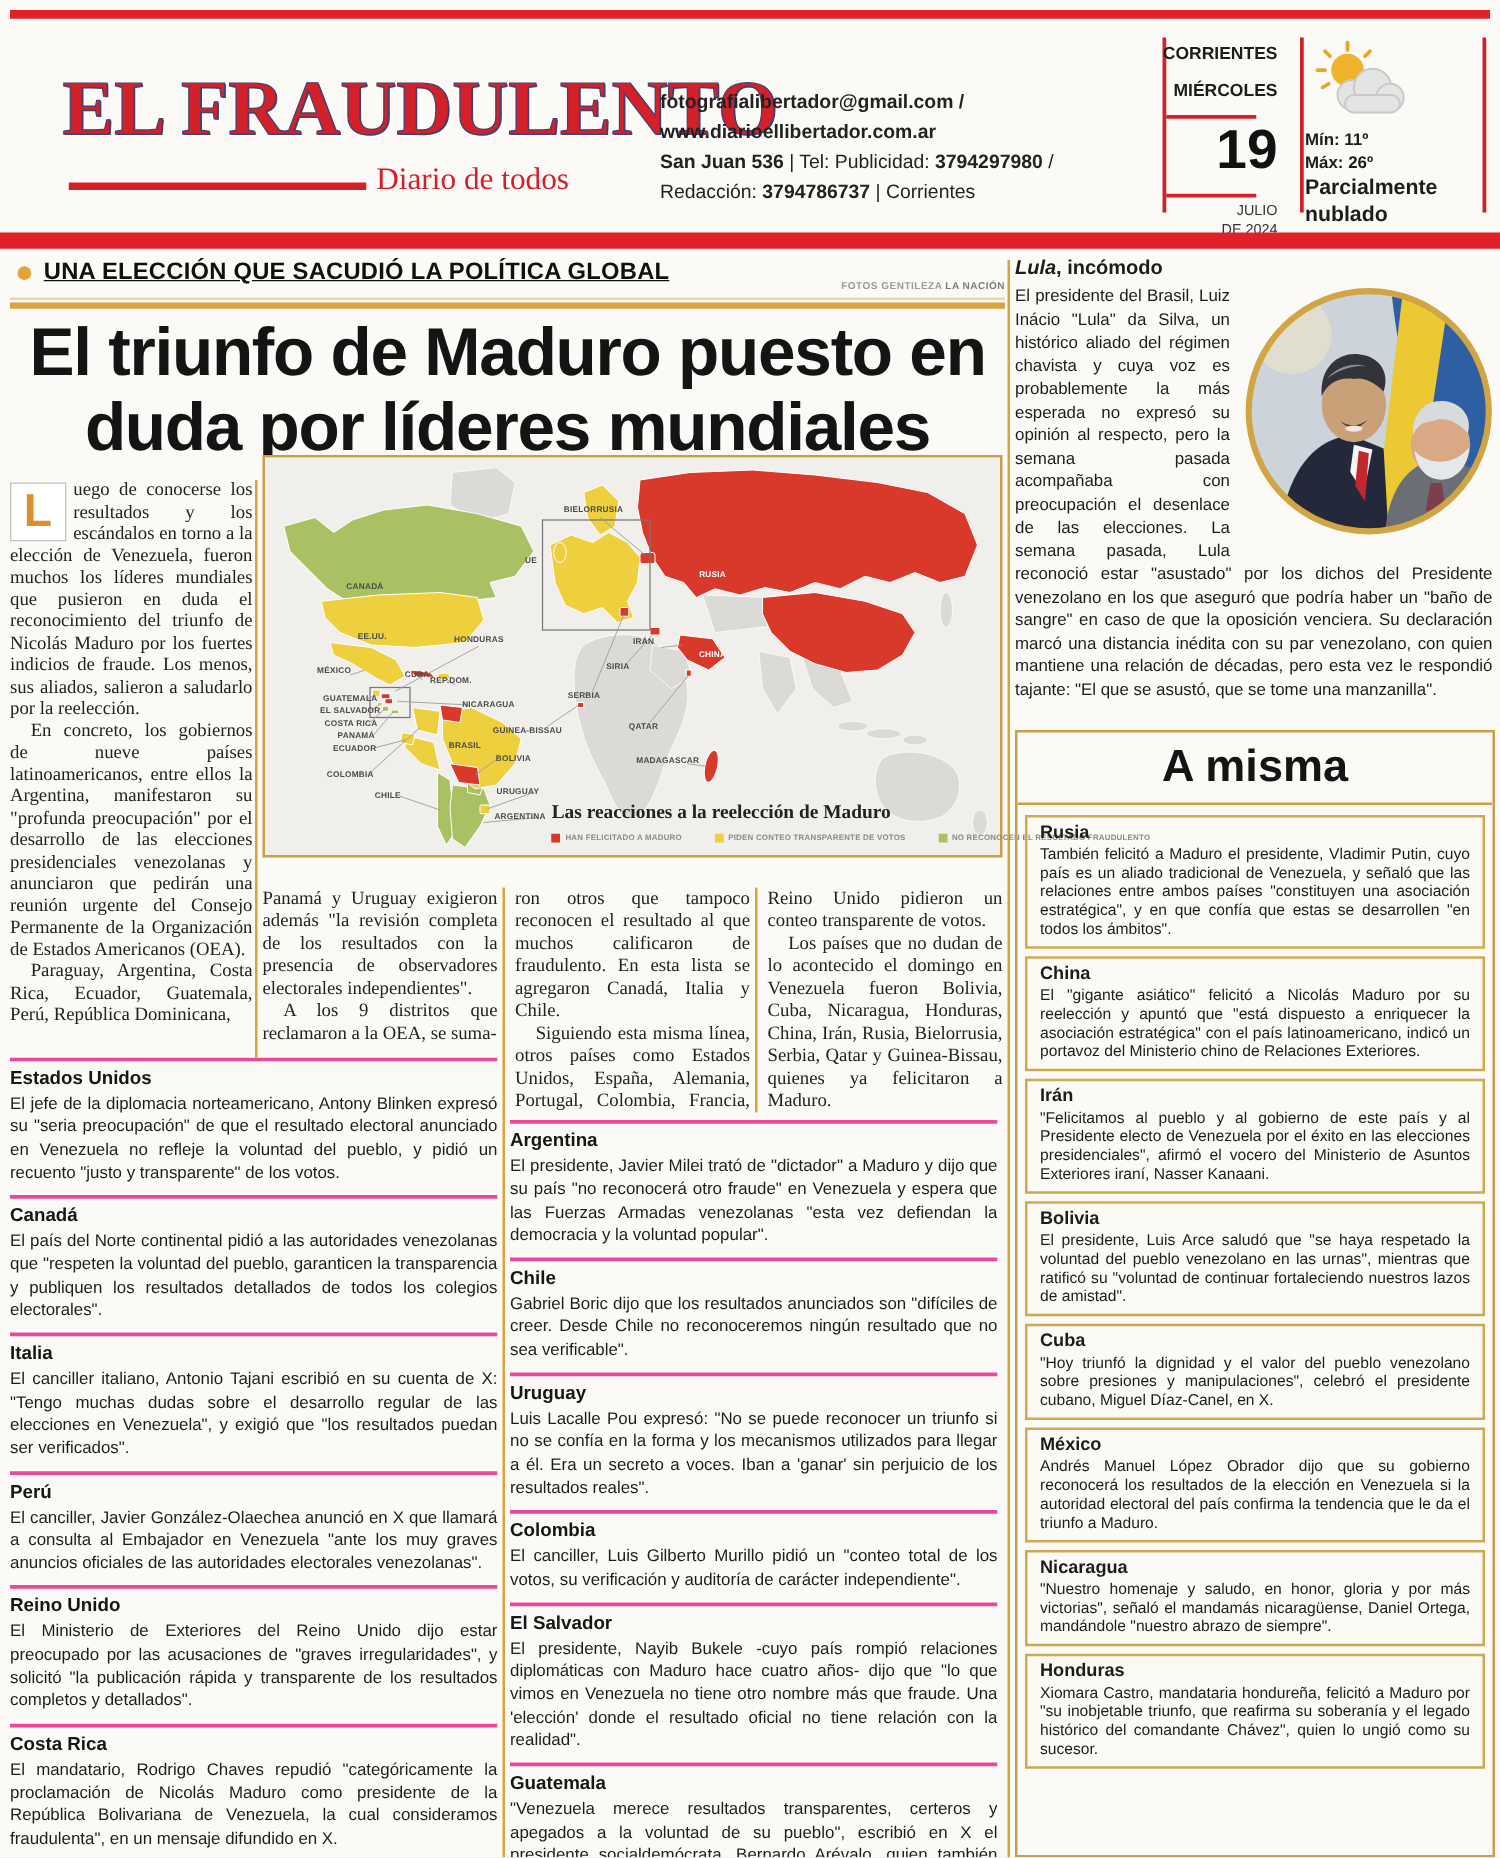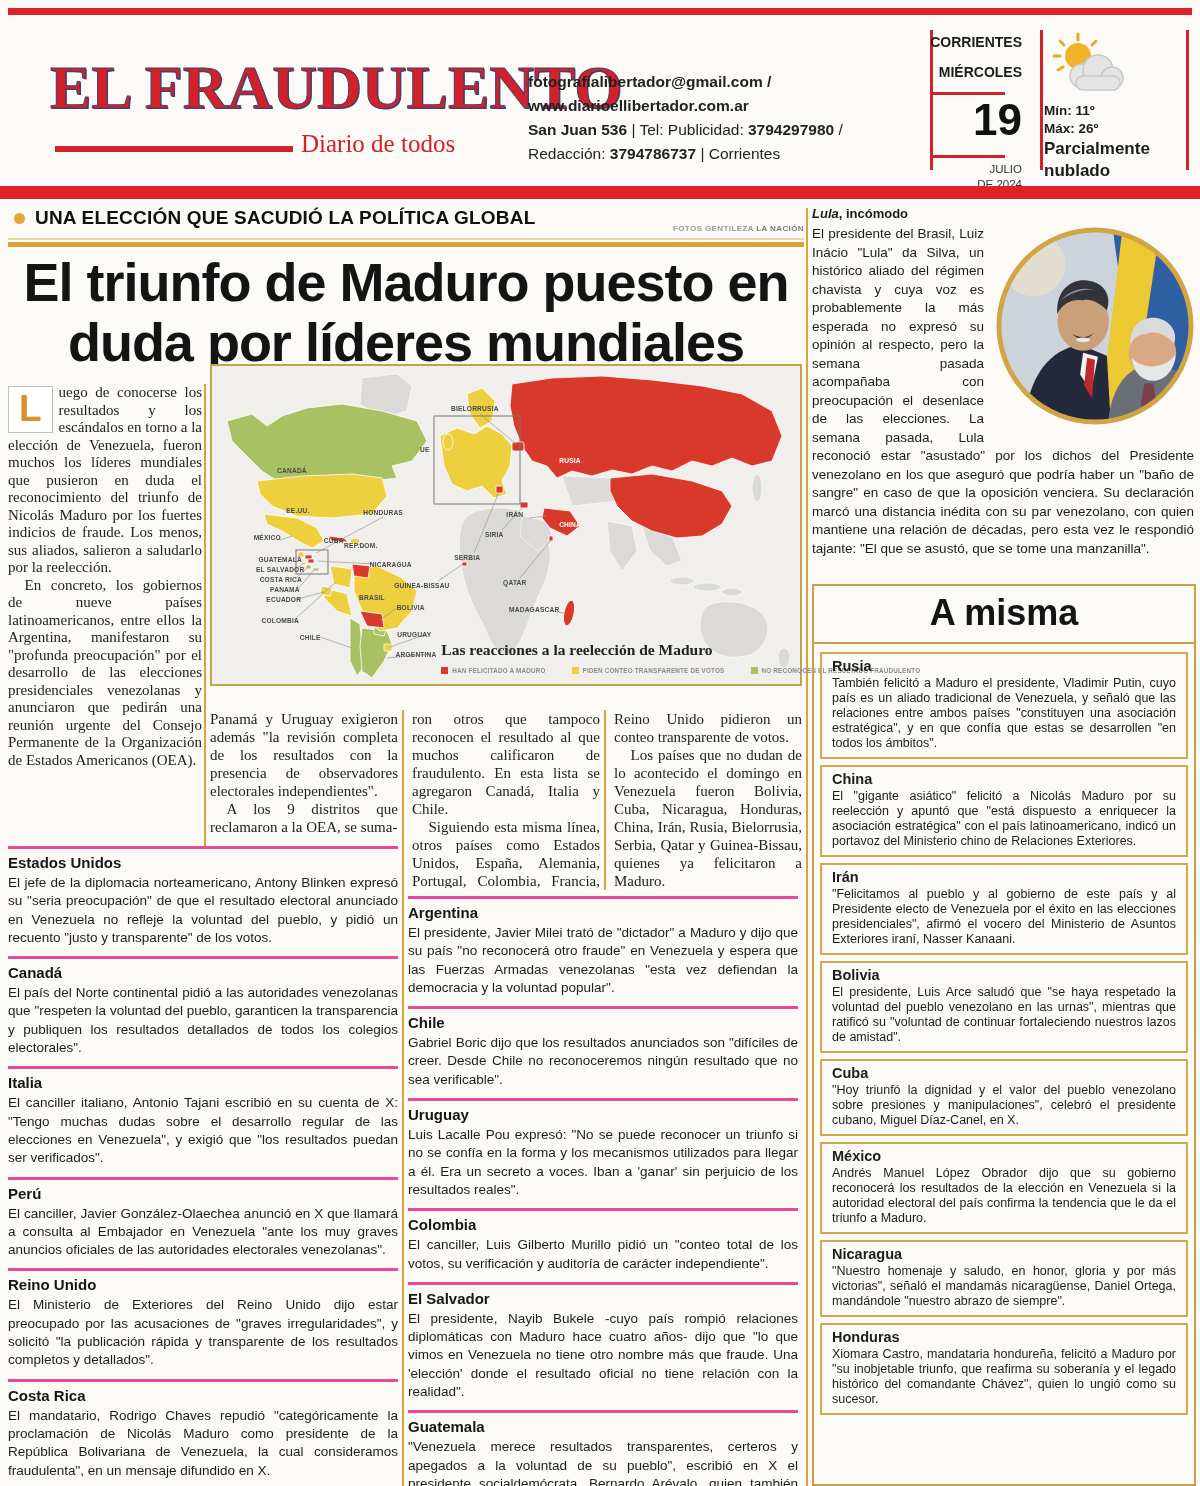--- a/index.html
+++ b/index.html
@@ -23,21 +23,21 @@
   .datebox .wd{font-weight:bold;font-size:14px;margin-top:14px;}
   .datebox .rule{width:72px;height:3px;background:#d42028;margin:12px auto 2px;}
   .datebox .day{font-weight:bold;font-size:44px;line-height:1.05;color:#111;}
   .datebox .my{font-size:11.5px;color:#333;line-height:1.3;margin-top:4px;}
   .weather{left:1044px;top:32px;width:140px;}
   .weather .temps{font-weight:bold;font-size:13.5px;line-height:1.35;margin-top:2px;}
   .weather .cond{font-weight:bold;font-size:17px;line-height:1.25;}
   
   .kicker{left:14px;top:207px;display:flex;align-items:flex-start;width:700px;}
   .kicker-dot{width:11px;height:11px;border-radius:50%;background:#e5a33c;margin:6px 10px 0 0;flex:none;}
-  .kicker-text{font-weight:bold;font-size:19px;letter-spacing:.2px;color:#101010;}
+  .kicker-text{font-weight:bold;font-size:19px;letter-spacing:.2px;color:#101010;text-decoration:underline;}
   .photo-credit{left:560px;top:224px;width:244px;text-align:right;font-size:8px;
      font-weight:bold;color:#9a9a9a;letter-spacing:.4px;}
   .photo-credit b{color:#7c7c7c;}
   .rule-thin{left:8px;top:238px;width:796px;height:2px;background:#e8d8ab;}
   .rule-thick{left:8px;top:242px;width:796px;height:5px;background:#d9a43c;}
   .headline{left:8px;top:252px;width:796px;text-align:center;font-weight:bold;
      font-size:54px;line-height:1.12;letter-spacing:-1px;color:#141414;}
   
   .serif{font-family:"Liberation Serif",serif;color:#222;text-align:justify;}
   .lead-col{left:8px;top:384px;width:194px;height:462px;overflow:hidden;
@@ -67,21 +67,21 @@
   .leg-item .sw{width:7px;height:7px;margin-right:4px;flex:none;}
   
   .sections{overflow:hidden;}
   .sections .sec{border-top:3px solid #ec4899;padding-top:4px;margin-bottom:9px;}
   .sections h3{margin:1px 0 3px;font-size:15px;font-weight:bold;color:#161616;}
   .sections p{margin:0;font-size:13.5px;line-height:18.3px;text-align:justify;color:#1d1d1d;}
   .left-secs{left:8px;top:846px;width:390px;height:640px;}
   .mid-secs{left:408px;top:896px;width:390px;height:590px;}
   
   .lula{left:812px;top:206px;width:382px;height:372px;overflow:hidden;}
-  .lula h3{margin:0 0 4px;font-size:13px;font-weight:bold;}
+  .lula h3{margin:0 0 4px;font-size:16px;font-weight:bold;}
   .lula h3 .it{font-style:italic;}
   .lula p{margin:0;font-size:13.5px;line-height:18.5px;text-align:justify;}
   .lula-photo{float:right;width:198px;height:198px;margin:2px 0 8px 12px;border-radius:50%;
      overflow:hidden;}
   
   .afavor{left:812px;top:584px;width:384px;height:902px;border:2px solid #c9a04a;
      box-sizing:border-box;overflow:hidden;}
   .afavor-title{font-size:36px;font-weight:bold;text-align:center;padding:6px 0 8px;
      border-bottom:2px solid #c9a04a;color:#141414;}
   .afavor-items{padding:2px 0;}
@@ -157,20 +157,21 @@
   </h1>
 
   <div class="abs vgold" style="left:204px;top:384px;height:462px;"></div>
   <div class="abs vgold" style="left:402px;top:710px;height:776px;"></div>
   <div class="abs vgold" style="left:604px;top:710px;height:180px;"></div>
   <div class="abs vgold" style="left:806px;top:208px;height:1278px;"></div>
 
   <div class="abs serif lead-col">
     <p><span class="dropcap">L</span><span>uego de conocerse los resultados y los escándalos en torno a la elección de Venezuela, fueron muchos los líderes mundiales que pusieron en duda el reconocimiento del triunfo de Nicolás Maduro por los fuertes indicios de fraude. Los menos, sus aliados, salieron a saludarlo por la reelección.</span></p>
     <p class="ind">En concreto, los gobiernos de nueve países latinoamericanos, entre ellos la Argentina, manifestaron su "profunda preocupación" por el desarrollo de las elecciones presidenciales venezolanas y anunciaron que pedirán una reunión urgente del Consejo Permanente de la Organización de Estados Americanos (OEA).</p>
+    <p class="ind">Paraguay, Argentina, Costa Rica, Ecuador, Guatemala, Perú, República Dominicana,</p>
   </div>
 
   <div class="abs map-box">
     <svg viewBox="0 0 588 318" preserveAspectRatio="none">
       <rect x="0" y="0" width="588" height="318" fill="#f0efec"></rect>
 
       <g fill="#dbdad6" stroke="#ffffff" stroke-width="0.6">
         <path d="M150 12 L185 8 L200 20 L195 45 L170 52 L148 38 Z"></path>
         <path d="M255 150 C270 140 300 138 315 150 C330 158 340 175 338 195 C336 215 325 230 318 250 C312 270 305 285 295 288 C285 290 278 275 272 260 C260 240 250 215 248 190 C246 170 248 158 255 150 Z"></path>
         <path d="M310 150 L335 155 L342 175 L325 185 L308 170 Z"></path>

